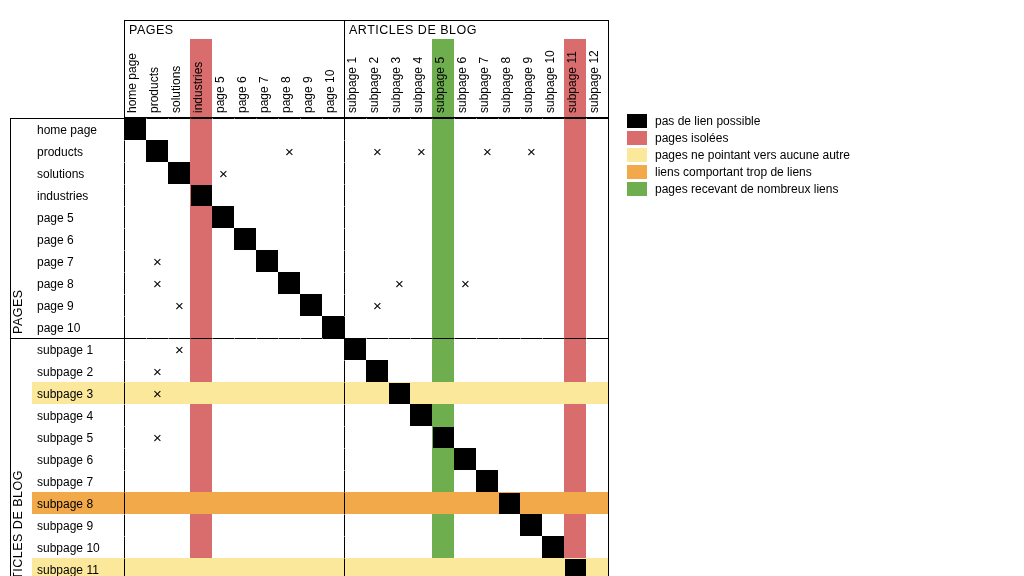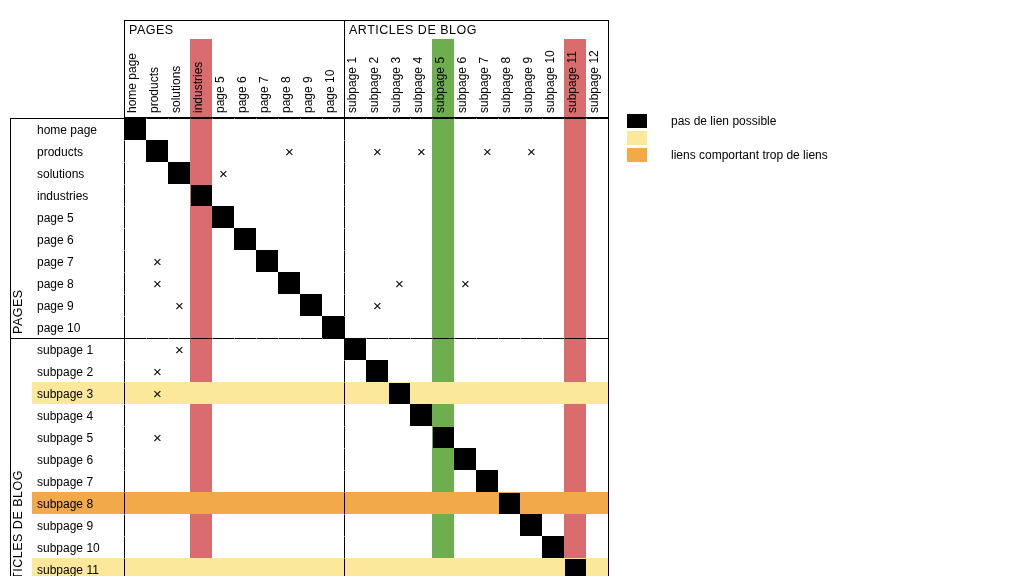--- a/index.html
+++ b/index.html
@@ -37,21 +37,21 @@
   
   .hl-red{background:#d96d6d}
   .hl-green{background:#6fae4f}
   .hl-yellow{background:#fbe89a}
   .hl-orange{background:#f2a94a}
   
   .cell.blk::after{content:"";position:absolute;inset:0;background:#000}
   .cell.x::before{position:relative;z-index:2}
   
   .legend{padding-top:94px}
-  .lg{display:flex;align-items:center;gap:24px;margin-bottom:3px}
+  .lg{display:flex;align-items:center;gap:8px;margin-bottom:3px}
   .sw{width:20px;height:14px}
   .sw.black{background:#000}
   .sw.red{background:#d96d6d}
   .sw.yellow{background:#fbe89a}
   .sw.orange{background:#f2a94a}
   .sw.green{background:#6fae4f}
 </style>
 </head>
 <body>
 
@@ -625,20 +625,29 @@
         <div class="cell hl-yellow blk"></div>
         <div class="cell hl-yellow"></div>
       </div>
   </div>
   <div class="legend">
     <div class="lg">
         <div class="sw black"></div>
         <span>pas de lien possible</span>
       </div>
     <div class="lg">
+        <div class="sw red"></div>
+        <span>pages isolées</span>
+      </div>
+    <div class="lg">
         <div class="sw yellow"></div>
+        <span>pages ne pointant vers aucune autre</span>
       </div>
     <div class="lg">
         <div class="sw orange"></div>
         <span>liens comportant trop de liens</span>
+      </div>
+    <div class="lg">
+        <div class="sw green"></div>
+        <span>pages recevant de nombreux liens</span>
       </div>
   </div>
 </div>
 
 </body></html>

